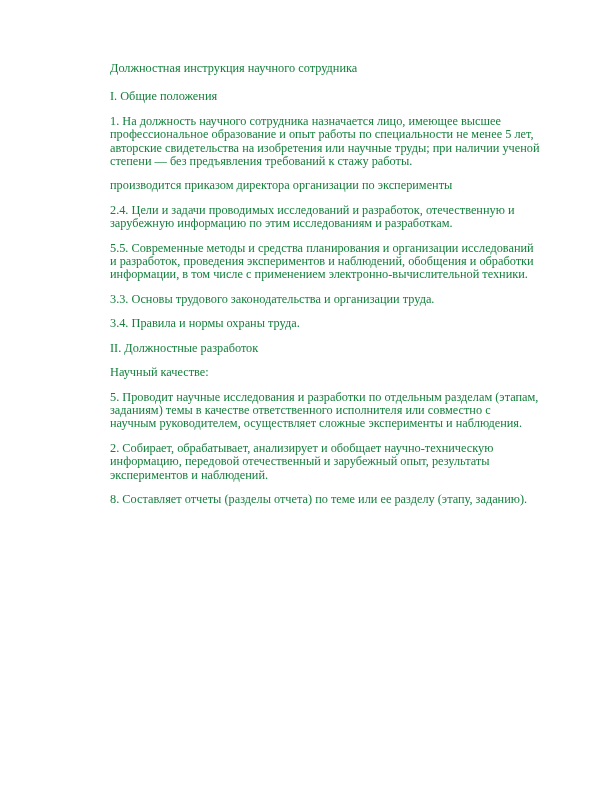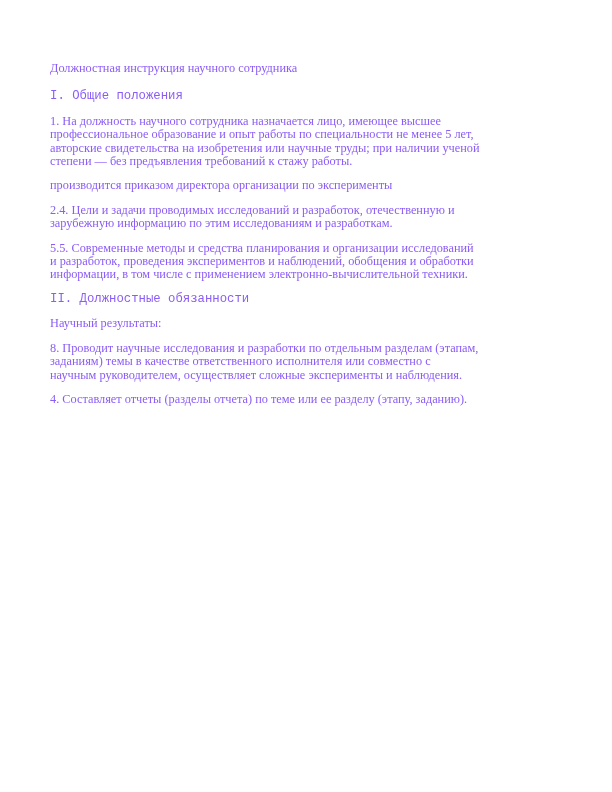--- a/index.html
+++ b/index.html
@@ -7,41 +7,40 @@
     margin: 0;
     padding: 0;
     background: #ffffff;
   }
   .page {
     position: relative;
     width: 612px;
     height: 636px;
     box-sizing: border-box;
     background: #ffffff;
-    padding: 62px 0 0 50px;
+    padding: 62px 0 0 110px;
     overflow: hidden;
     font-family: "Liberation Serif", "DejaVu Serif", serif;
-    color: #8b5cf6;
+    color: #15803d;
   }
   .content {
     width: 430px;
   }
   .content p {
     margin: 0 0 11px 0;
     font-size: 12.3px;
     line-height: 13.4px;
     font-weight: normal;
     text-align: left;
   }
   .content p.doc-title {
     margin-bottom: 15px;
   }
   .content p.section-heading {
     margin-bottom: 11px;
-    font-family: Liberation Mono, monospace;
   }
 </style>
 </head>
 <body>
 
 <div class="page">
   <div class="content">
 
     <p class="doc-title">Должностная инструкция научного сотрудника</p>
 
@@ -50,27 +49,30 @@
     <p>1. На должность научного сотрудника назначается лицо, имеющее высшее профессиональное образование и опыт работы по специальности не менее 5 лет, авторские свидетельства на изобретения или научные труды; при наличии ученой степени — без предъявления требований к стажу работы.</p>
 
 
     <p>производится приказом директора организации по эксперименты</p>
 
 
     <p>2.4. Цели и задачи проводимых исследований и разработок, отечественную и зарубежную информацию по этим исследованиям и разработкам.</p>
 
     <p>5.5. Современные методы и средства планирования и организации исследований и разработок, проведения экспериментов и наблюдений, обобщения и обработки информации, в том числе с применением электронно-вычислительной техники.</p>
 
+    <p>3.3. Основы трудового законодательства и организации труда.</p>
+
+    <p>3.4. Правила и нормы охраны труда.</p>
+
+    <p class="section-heading">II. Должностные разработок</p>
+
+    <p>Научный качестве:</p>
+
+    <p>5. Проводит научные исследования и разработки по отдельным разделам (этапам, заданиям) темы в качестве ответственного исполнителя или совместно с научным руководителем, осуществляет сложные эксперименты и наблюдения.</p>
+
+    <p>2. Собирает, обрабатывает, анализирует и обобщает научно-техническую информацию, передовой отечественный и зарубежный опыт, результаты экспериментов и наблюдений.</p>
 
 
-    <p class="section-heading">II. Должностные обязанности</p>
-
-    <p>Научный результаты:</p>
-
-    <p>8. Проводит научные исследования и разработки по отдельным разделам (этапам, заданиям) темы в качестве ответственного исполнителя или совместно с научным руководителем, осуществляет сложные эксперименты и наблюдения.</p>
-
-
-
-    <p>4. Составляет отчеты (разделы отчета) по теме или ее разделу (этапу, заданию).</p>
+    <p>8. Составляет отчеты (разделы отчета) по теме или ее разделу (этапу, заданию).</p>
 
 
   </div>
 </div>
 
 </body></html>

